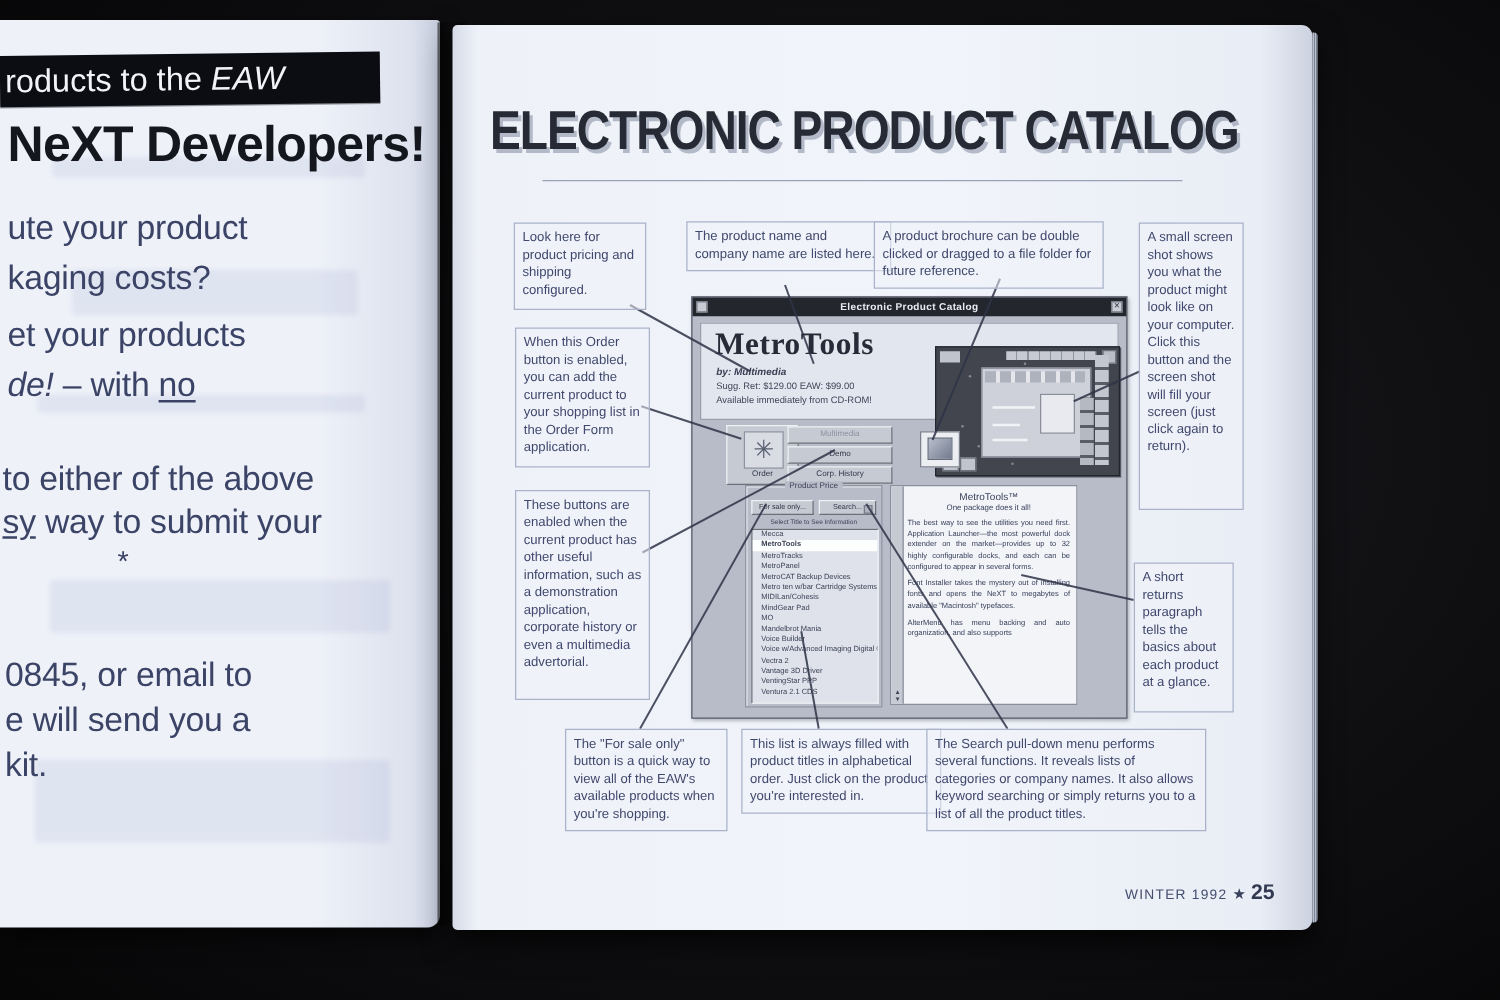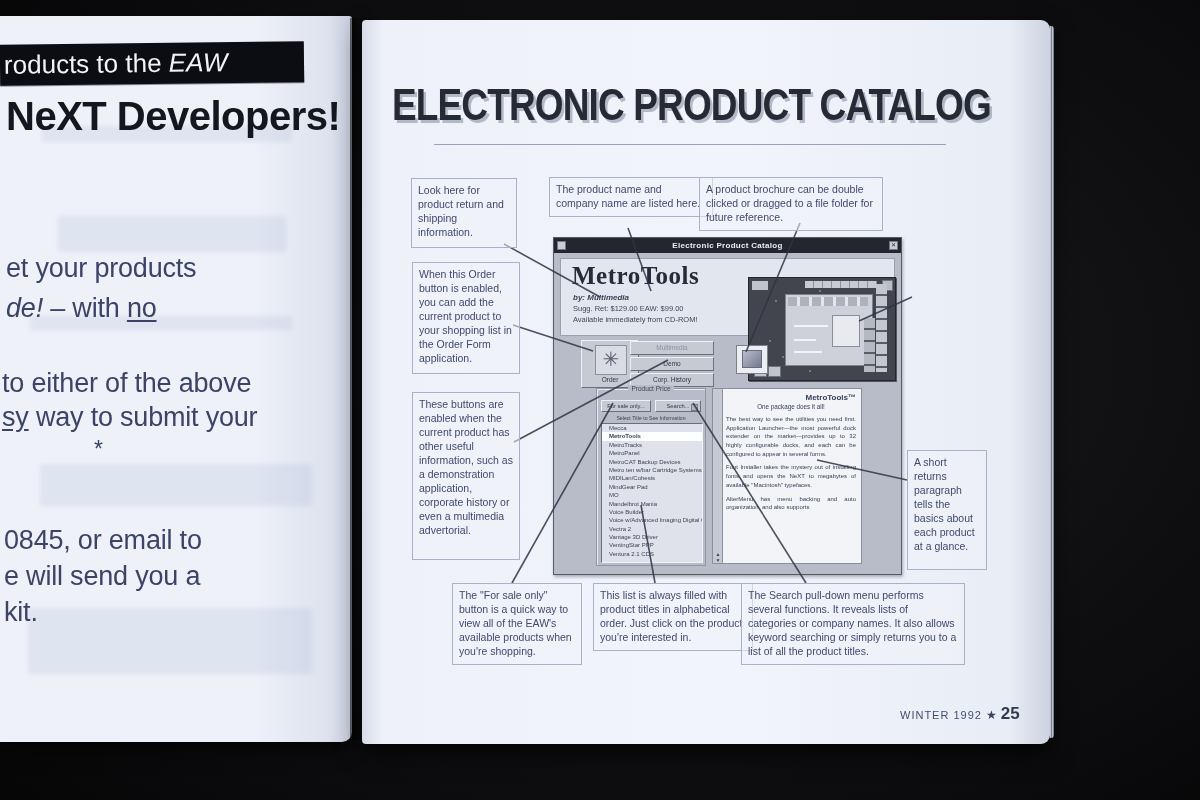--- a/index.html
+++ b/index.html
@@ -80,21 +80,21 @@
   .list-head{left:4px;top:26px;width:100px;text-align:center;font-size:5.2px;color:#3c4257;}
   .list-box{left:4px;top:34px;width:100px;height:138px;background:#dfe2ea;border:1px solid;
     border-color:#6c7078 #eef0f4 #eef0f4 #6c7078;overflow:hidden;}
   .list-row{height:8.4px;font-size:6px;line-height:8.4px;padding-left:7px;color:#3c4257;white-space:nowrap;}
   .list-row.selected{background:#fdfefe;font-weight:bold;}
 
   .desc-card{left:158px;top:150px;width:150px;height:176px;background:#f2f4f8;border:1px solid #8a8f9c;box-sizing:border-box;}
   .desc-scroll{left:0;top:0;width:10px;height:174px;background:#c6cad2;border-right:1px solid #8a8f9c;box-sizing:border-box;}
   .scroll-arrows{left:0;bottom:0;width:10px;font-size:5px;line-height:6px;text-align:center;color:#3c4257;}
   .desc-text{left:13px;top:4px;width:130px;color:#3a415c;}
-  .desc-title{font-size:8px;font-weight:bold;text-align:right;}
+  .desc-title{font-size:8px;font-weight:normal;text-align:center;}
   .desc-sub{font-size:6.3px;text-align:center;margin-top:1px;}
   .desc-p{font-size:6px;line-height:1.45;text-align:justify;margin-top:5px;}
 
   .mini-shot{left:194px;top:39px;width:146px;height:102px;background:#42454e;border:1px solid #23252c;z-index:3;
     box-shadow:1px 1px 0 rgba(20,22,28,.6);}
   .speck{position:absolute;width:2px;height:2px;border-radius:50%;background:#ccd0d9;opacity:.5;}
   .ms-menustrip{left:56px;top:3px;width:72px;height:7px;
     background:repeating-linear-gradient(90deg,#c7cad2 0 8px,#8e93a0 8px 9px);}
   .ms-corner{right:2px;top:2px;width:9px;height:9px;background:#b9bdc6;border:1px solid #70747e;}
   .ms-tl{left:3px;top:3px;width:16px;height:9px;background:#c0c4cc;}
@@ -118,20 +118,24 @@
     <div class="abs ghost" style="left:42px;top:110px;width:250px;height:16px;"></div>
     <div class="abs ghost" style="left:58px;top:200px;width:228px;height:36px;"></div>
     <div class="abs ghost" style="left:30px;top:300px;width:262px;height:14px;"></div>
     <div class="abs ghost" style="left:40px;top:448px;width:272px;height:42px;"></div>
     <div class="abs ghost" style="left:28px;top:592px;width:284px;height:66px;"></div>
 
     <div class="abs lp-banner"><span>roducts to the </span><em>EAW</em></div>
 
     <div class="abs lp-head">NeXT Developers!</div>
 
+    <div class="abs lp-text" style="left:6px;top:146px;">
+      <div>ute your product</div>
+      <div>kaging costs?</div>
+    </div>
 
     <div class="abs lp-text" style="left:6px;top:232px;">
       <div>et your products</div>
       <div><span class="it">de!</span><span> – with </span><span class="u">no</span></div>
     </div>
 
     <div class="abs lp-text" style="left:2px;top:350px;line-height:34px;">
       <div>to either of the above</div>
       <div><span class="u">sy</span><span> way to submit your</span></div>
       <div class="lp-star">*</div>
@@ -160,23 +164,24 @@
         <line x1="550" y1="277" x2="497" y2="301"></line>
         <line x1="151" y1="305" x2="231" y2="331"></line>
         <line x1="152" y1="422" x2="306" y2="340"></line>
         <line x1="545" y1="460" x2="455" y2="440"></line>
         <line x1="150" y1="563" x2="251" y2="383"></line>
         <line x1="293" y1="563" x2="279" y2="485"></line>
         <line x1="444" y1="563" x2="331" y2="383"></line>
       </g>
     </svg>
 
-    <div class="callout" style="left:49px;top:158px;width:92px;min-height:58px;">Look here for product return and shipping information.</div>
+    <div class="callout" style="left:49px;top:158px;width:92px;min-height:58px;">Look here for product pricing and shipping configured.</div>
     <div class="callout" style="left:187px;top:157px;width:150px;">The product name and company name are listed here.</div>
     <div class="callout" style="left:337px;top:157px;width:170px;">A product brochure can be double clicked or dragged to a file folder for future reference.</div>
+    <div class="callout" style="left:549px;top:158px;width:70px;min-height:218px;">A small screen shot shows you what the product might look like on your computer. Click this button and the screen shot will fill your screen (just click again to return).</div>
     <div class="callout" style="left:50px;top:242px;width:94px;min-height:100px;">When this Order button is enabled, you can add the current product to your shopping list in the Order Form application.</div>
     <div class="callout" style="left:50px;top:372px;width:94px;min-height:156px;">These buttons are enabled when the current product has other useful information, such as a demonstration application, corporate history or even a multimedia advertorial.</div>
     <div class="callout" style="left:545px;top:430px;width:66px;min-height:108px;">A short returns paragraph tells the basics about each product at a glance.</div>
     <div class="callout" style="left:90px;top:563px;width:116px;min-height:68px;">The "For sale only" button is a quick way to view all of the EAW's available products when you're shopping.</div>
     <div class="callout" style="left:219px;top:563px;width:146px;min-height:54px;margin-left:12px;">This list is always filled with product titles in alphabetical order. Just click on the product you're interested in.</div>
     <div class="callout" style="left:379px;top:563px;width:210px;min-height:66px;">The Search pull-down menu performs several functions. It reveals lists of categories or company names. It also allows keyword searching or simply returns you to a list of all the product titles.</div>
 
     <div class="abs cat-win">
       <div class="abs cat-title">Electronic Product Catalog</div>
       <div class="abs tb-btn" style="left:3px;"></div>

